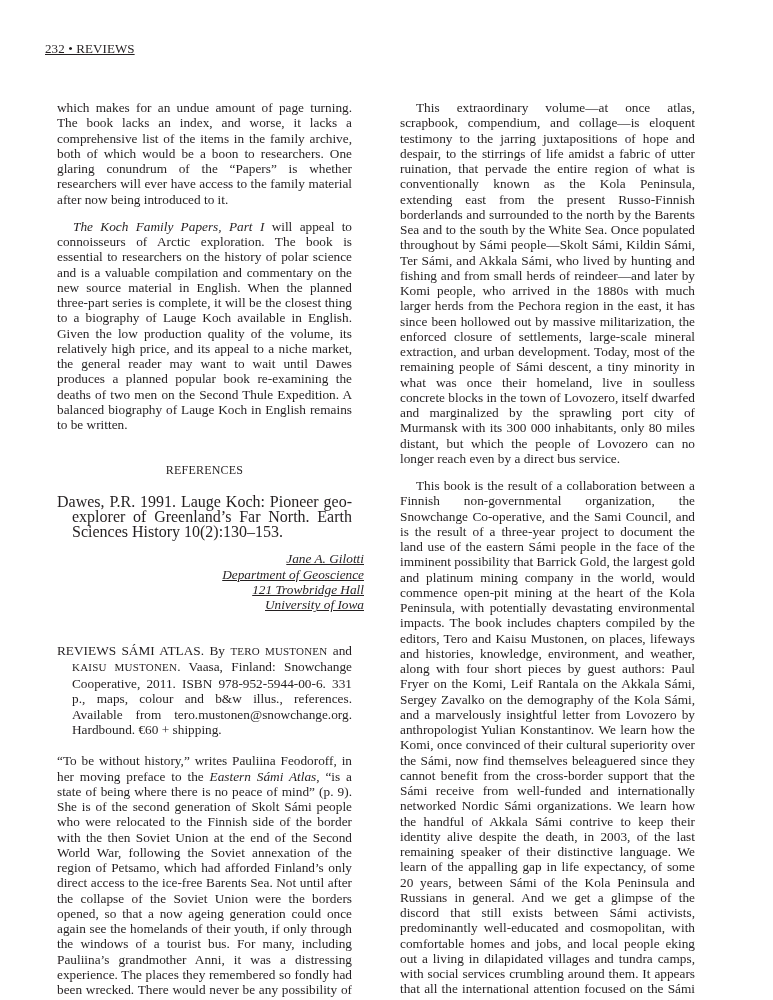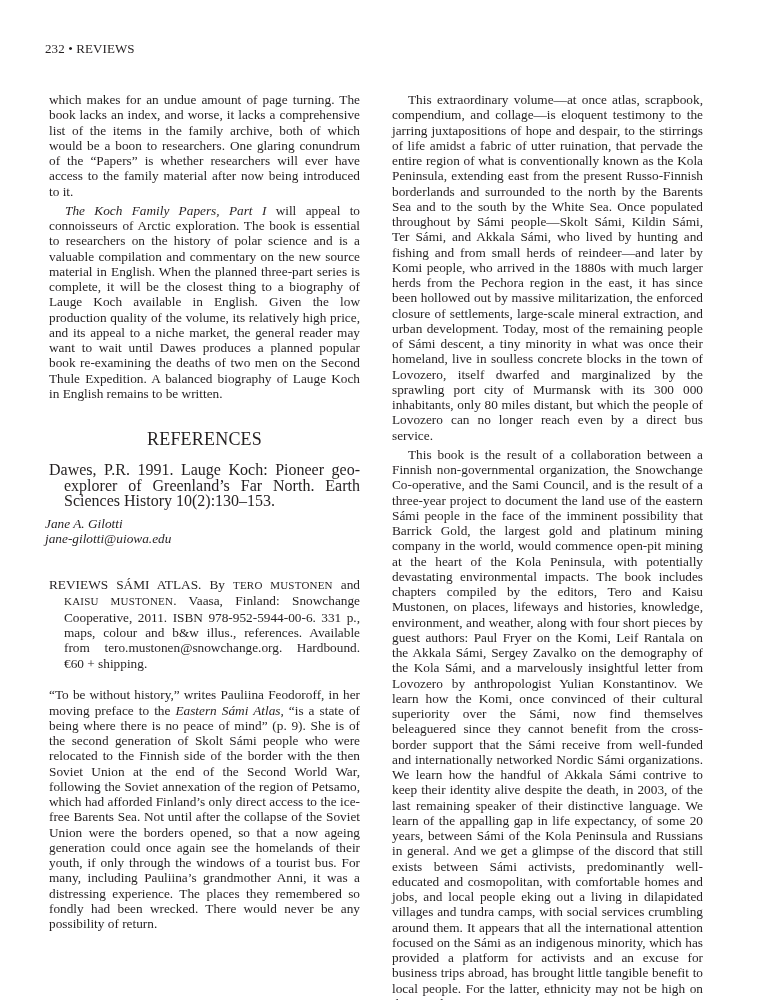--- a/index.html
+++ b/index.html
@@ -14,53 +14,56 @@
       overflow: hidden;
       font-family: "Liberation Serif", "DejaVu Serif", serif;
       color: #231f20;
     }
     .running-head {
       position: absolute;
       left: 45px;
       top: 41px;
       font-size: 13px;
       letter-spacing: 0.1px;
+      text-decoration: underline;
     }
     .col {
       position: absolute;
       top: 88px;
       width: 319px;
       font-size: 13.3px;
       line-height: 15.25px;
       text-align: justify;
       hyphens: manual;
     }
     .col.left { left: 45px; }
     .col.right { left: 388px; }
-    p { margin: 4px; }
+    p { margin: 12px; }
     p.indent { text-indent: 16px; font-family: Liberation Serif, serif; }
     p.noindent { text-indent: 0; }
     .refs-heading {
       text-align: center;
       margin: 31px 0 15px 0;
-      font-size: 18px;
+      font-size: 12px;
       letter-spacing: 0.2px;
     }
     .ref {
       font-size: 16px;
       line-height: 15.25px;
       padding-left: 15px;
       text-indent: -15px;
       text-align: justify;
     }
     .signature {
       margin-top: 8px;
+      text-align: right;
       font-style: italic;
       font-size: 13.3px;
       line-height: 15.4px;
+      text-decoration: underline;
     }
     .book-entry {
       margin-top: 30px;
       padding-left: 15px;
       text-indent: -15px;
       text-align: justify;
       font-size: 13.3px;
       line-height: 15.4px;
     }
     .book-entry .sc {
@@ -77,21 +80,23 @@
 
 <div class="col left">
   <p class="noindent">which makes for an undue amount of page turning. The book lacks an index, and worse, it lacks a comprehensive list of the items in the family archive, both of which would be a boon to researchers. One glaring conundrum of the “Papers” is whether researchers will ever have access to the family material after now being introduced to it.</p>
   <p class="indent"><em>The Koch Family Papers, Part I</em><span> will appeal to connoisseurs of Arctic exploration. The book is essential to researchers on the history of polar science and is a valuable compilation and commentary on the new source material in English. When the planned three-part series is complete, it will be the closest thing to a biography of Lauge Koch available in English. Given the low production quality of the volume, its relatively high price, and its appeal to a niche market, the general reader may want to wait until Dawes produces a planned popular book re-examining the deaths of two men on the Second Thule Expedition. A balanced biography of Lauge Koch in English remains to be written.</span></p>
 
   <div class="refs-heading">REFERENCES</div>
   <p class="ref">Dawes, P.R. 1991. Lauge Koch: Pioneer geo-explorer of Greenland’s Far North. Earth Sciences History 10(2):130–153.</p>
 
   <div class="signature">
     <div>Jane A. Gilotti</div>
-    <div>jane-gilotti@uiowa.edu</div>
+    <div>Department of Geoscience</div>
+    <div>121 Trowbridge Hall</div>
+    <div>University of Iowa</div>
   </div>
 
   <p class="book-entry"><span>REVIEWS SÁMI ATLAS.</span><span> By </span><span class="sc">TERO MUSTONEN</span><span> and </span><span class="sc">KAISU MUSTONEN</span><span>. Vaasa, Finland: Snowchange Cooperative, 2011. ISBN 978-952-5944-00-6. 331 p., maps, colour and b&amp;w illus., references. Available from tero.mustonen@snowchange.org. Hardbound. €60 + shipping.</span></p>
 
   <p class="noindent review-body-start"><span>“To be without history,” writes Pauliina Feodoroff, in her moving preface to the </span><em>Eastern Sámi Atlas</em><span>, “is a state of being where there is no peace of mind” (p. 9). She is of the second generation of Skolt Sámi people who were relocated to the Finnish side of the border with the then Soviet Union at the end of the Second World War, following the Soviet annexation of the region of Petsamo, which had afforded Finland’s only direct access to the ice-free Barents Sea. Not until after the collapse of the Soviet Union were the borders opened, so that a now ageing generation could once again see the homelands of their youth, if only through the windows of a tourist bus. For many, including Pauliina’s grandmother Anni, it was a distressing experience. The places they remembered so fondly had been wrecked. There would never be any possibility of return.</span></p>
 </div>
 
 <div class="col right">
   <p class="indent">This extraordinary volume—at once atlas, scrapbook, compendium, and collage—is eloquent testimony to the jarring juxtapositions of hope and despair, to the stirrings of life amidst a fabric of utter ruination, that pervade the entire region of what is conventionally known as the Kola Peninsula, extending east from the present Russo-Finnish borderlands and surrounded to the north by the Barents Sea and to the south by the White Sea. Once populated throughout by Sámi people—Skolt Sámi, Kildin Sámi, Ter Sámi, and Akkala Sámi, who lived by hunting and fishing and from small herds of reindeer—and later by Komi people, who arrived in the 1880s with much larger herds from the Pechora region in the east, it has since been hollowed out by massive militarization, the enforced closure of settlements, large-scale mineral extraction, and urban development. Today, most of the remaining people of Sámi descent, a tiny minority in what was once their homeland, live in soulless concrete blocks in the town of Lovozero, itself dwarfed and marginalized by the sprawling port city of Murmansk with its 300 000 inhabitants, only 80 miles distant, but which the people of Lovozero can no longer reach even by a direct bus service.</p>
   <p class="indent">This book is the result of a collaboration between a Finnish non-governmental organization, the Snowchange Co-operative, and the Sami Council, and is the result of a three-year project to document the land use of the eastern Sámi people in the face of the imminent possibility that Barrick Gold, the largest gold and platinum mining company in the world, would commence open-pit mining at the heart of the Kola Peninsula, with potentially devastating environmental impacts. The book includes chapters compiled by the editors, Tero and Kaisu Mustonen, on places, lifeways and histories, knowledge, environment, and weather, along with four short pieces by guest authors: Paul Fryer on the Komi, Leif Rantala on the Akkala Sámi, Sergey Zavalko on the demography of the Kola Sámi, and a marvelously insightful letter from Lovozero by anthropologist Yulian Konstantinov. We learn how the Komi, once convinced of their cultural superiority over the Sámi, now find themselves beleaguered since they cannot benefit from the cross-border support that the Sámi receive from well-funded and internationally networked Nordic Sámi organizations. We learn how the handful of Akkala Sámi contrive to keep their identity alive despite the death, in 2003, of the last remaining speaker of their distinctive language. We learn of the appalling gap in life expectancy, of some 20 years, between Sámi of the Kola Peninsula and Russians in general. And we get a glimpse of the discord that still exists between Sámi activists, predominantly well-educated and cosmopolitan, with comfortable homes and jobs, and local people eking out a living in dilapidated villages and tundra camps, with social services crumbling around them. It appears that all the international attention focused on the Sámi as an indigenous minority, which has provided a platform for activists and an excuse for business trips abroad, has brought little tangible benefit to local people. For the latter, ethnicity may not be high on the agenda,</p>

